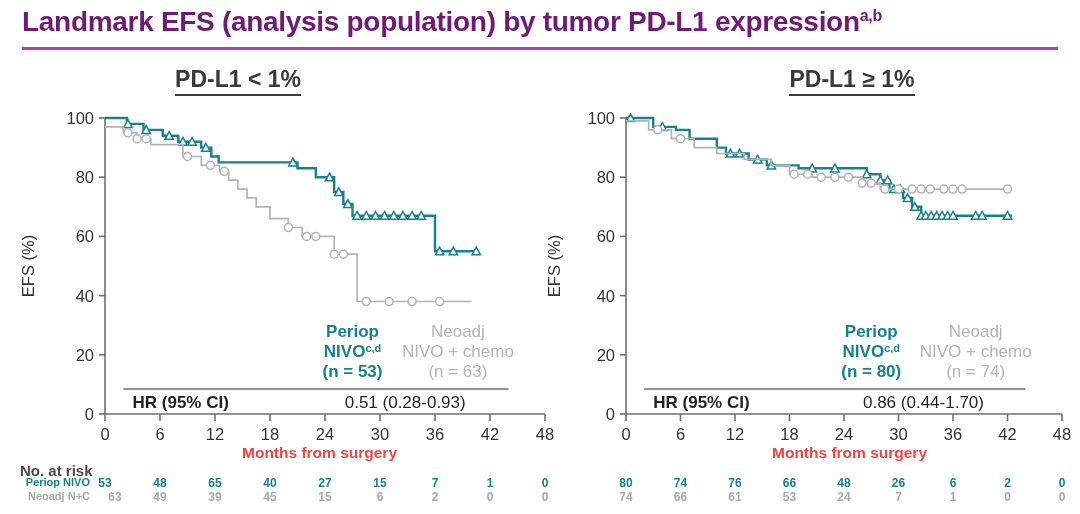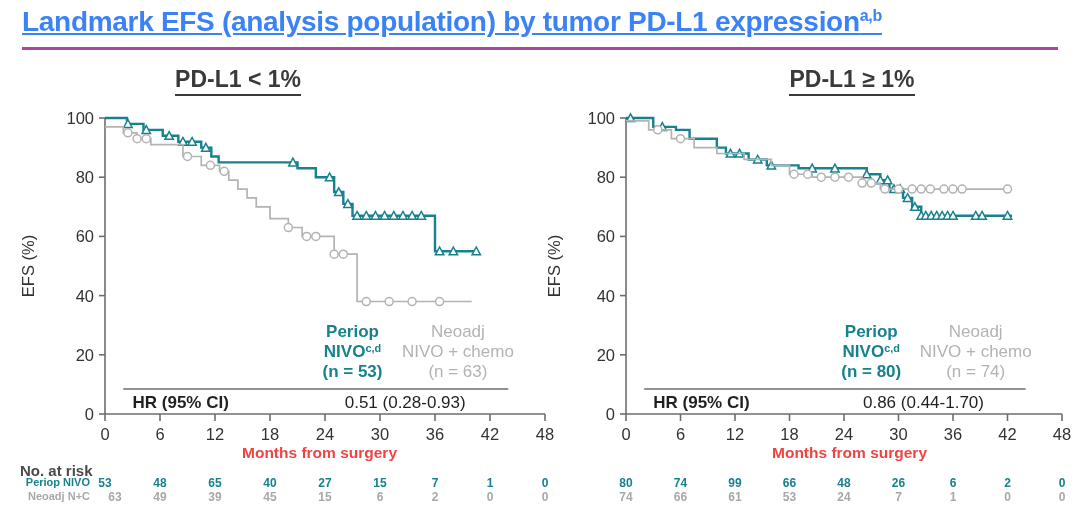--- a/index.html
+++ b/index.html
@@ -7,21 +7,21 @@
     width:1080px;height:514px;background:#ffffff;
     font-family:"Liberation Sans", sans-serif;
     color:#231f20;overflow:hidden;position:relative;
   }
   #root{position:absolute;inset:0;}
 
   
   .title{
     position:absolute;left:22px;top:6px;width:1040px;
     font-size:28px;font-weight:700;letter-spacing:-0.3px;
-    color:#3b82f6;white-space:nowrap;text-decoration:underline;
+    color:#701a75;white-space:nowrap;
   }
   .title sup{font-size:16px;font-weight:700;}
   .title-rule{
     position:absolute;left:22px;top:47px;width:1036px;height:3px;
     background:#a8489f;
   }
 
   
   .panel{position:absolute;top:56px;height:450px;}
   #panel-left{left:0px;width:560px;}
@@ -286,21 +286,21 @@
         <div class="risk-num t" style="left: 423px; top: 36px;">7</div>
         <div class="risk-num g" style="left: 423px; top: 50px;">2</div>
         <div class="risk-num t" style="left: 478px; top: 36px;">1</div>
         <div class="risk-num g" style="left: 478px; top: 50px;">0</div>
         <div class="risk-num t" style="left: 533px; top: 36px;">0</div>
         <div class="risk-num g" style="left: 533px; top: 50px;">0</div>
         <div class="risk-num t" style="left: 614px; top: 36px;">80</div>
         <div class="risk-num g" style="left: 614px; top: 50px;">74</div>
         <div class="risk-num t" style="left: 668.5px; top: 36px;">74</div>
         <div class="risk-num g" style="left: 668.5px; top: 50px;">66</div>
-        <div class="risk-num t" style="left: 723px; top: 36px;">99</div>
+        <div class="risk-num t" style="left: 723px; top: 36px;">76</div>
         <div class="risk-num g" style="left: 723px; top: 50px;">61</div>
         <div class="risk-num t" style="left: 777.5px; top: 36px;">66</div>
         <div class="risk-num g" style="left: 777.5px; top: 50px;">53</div>
         <div class="risk-num t" style="left: 832px; top: 36px;">48</div>
         <div class="risk-num g" style="left: 832px; top: 50px;">24</div>
         <div class="risk-num t" style="left: 886.5px; top: 36px;">26</div>
         <div class="risk-num g" style="left: 886.5px; top: 50px;">7</div>
         <div class="risk-num t" style="left: 941px; top: 36px;">6</div>
         <div class="risk-num g" style="left: 941px; top: 50px;">1</div>
         <div class="risk-num t" style="left: 995.5px; top: 36px;">2</div>

